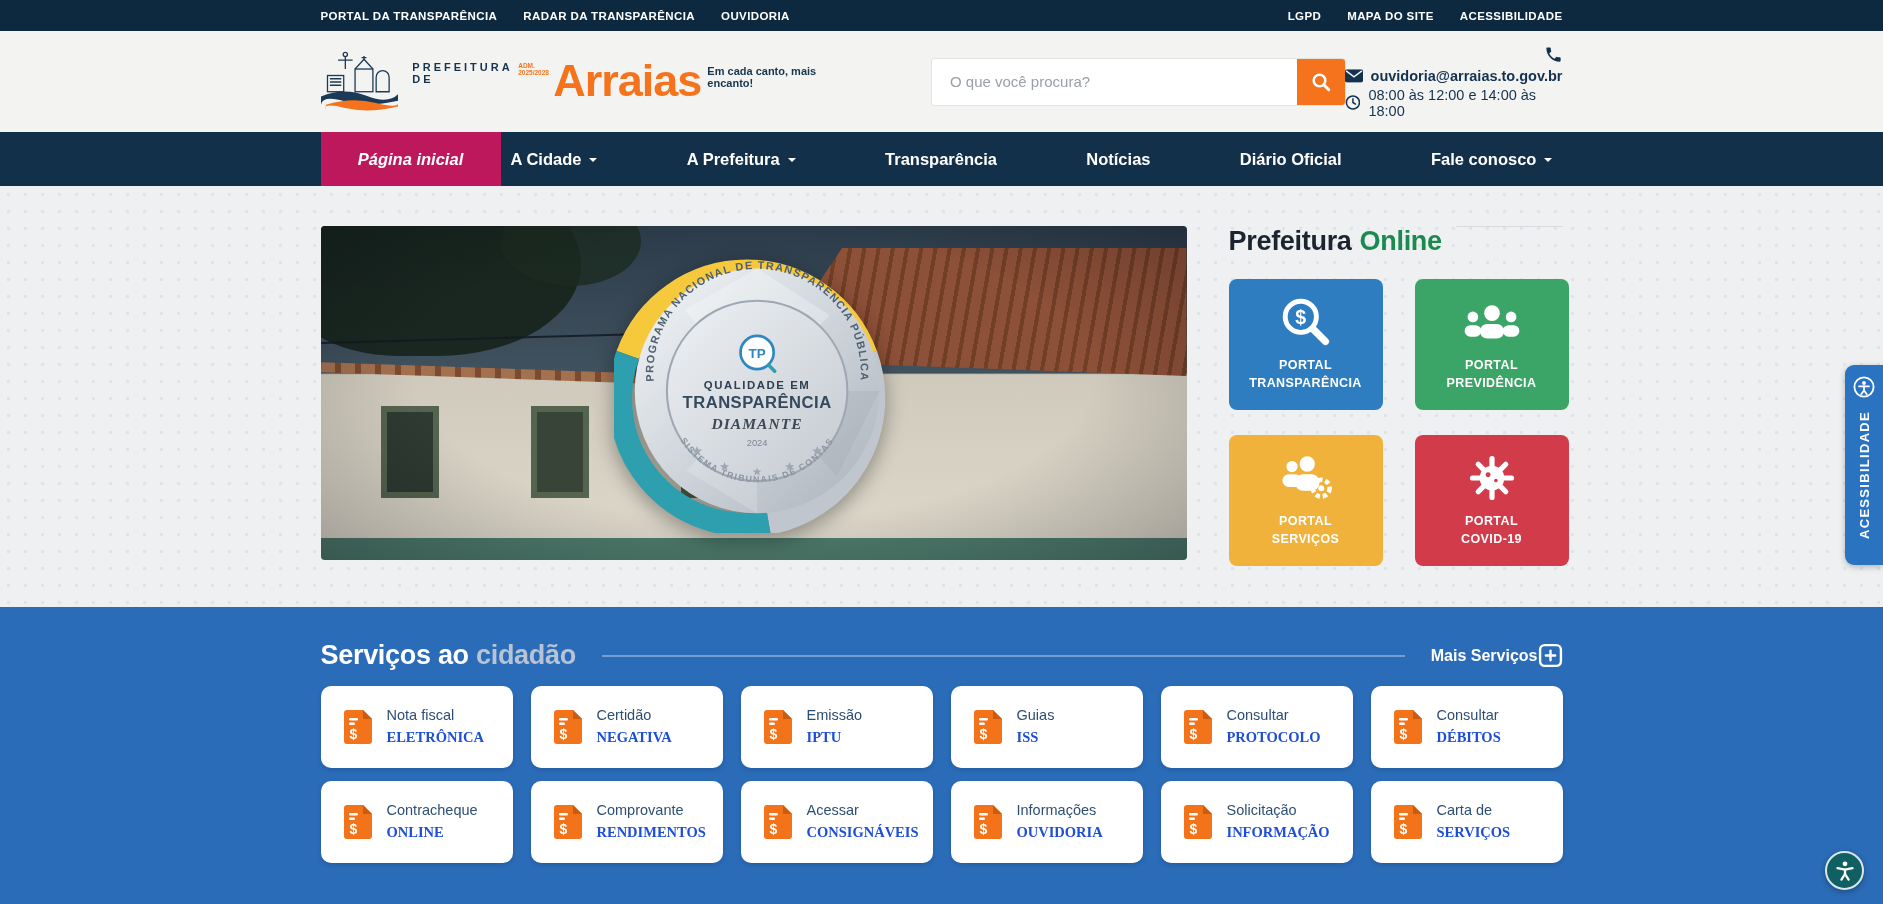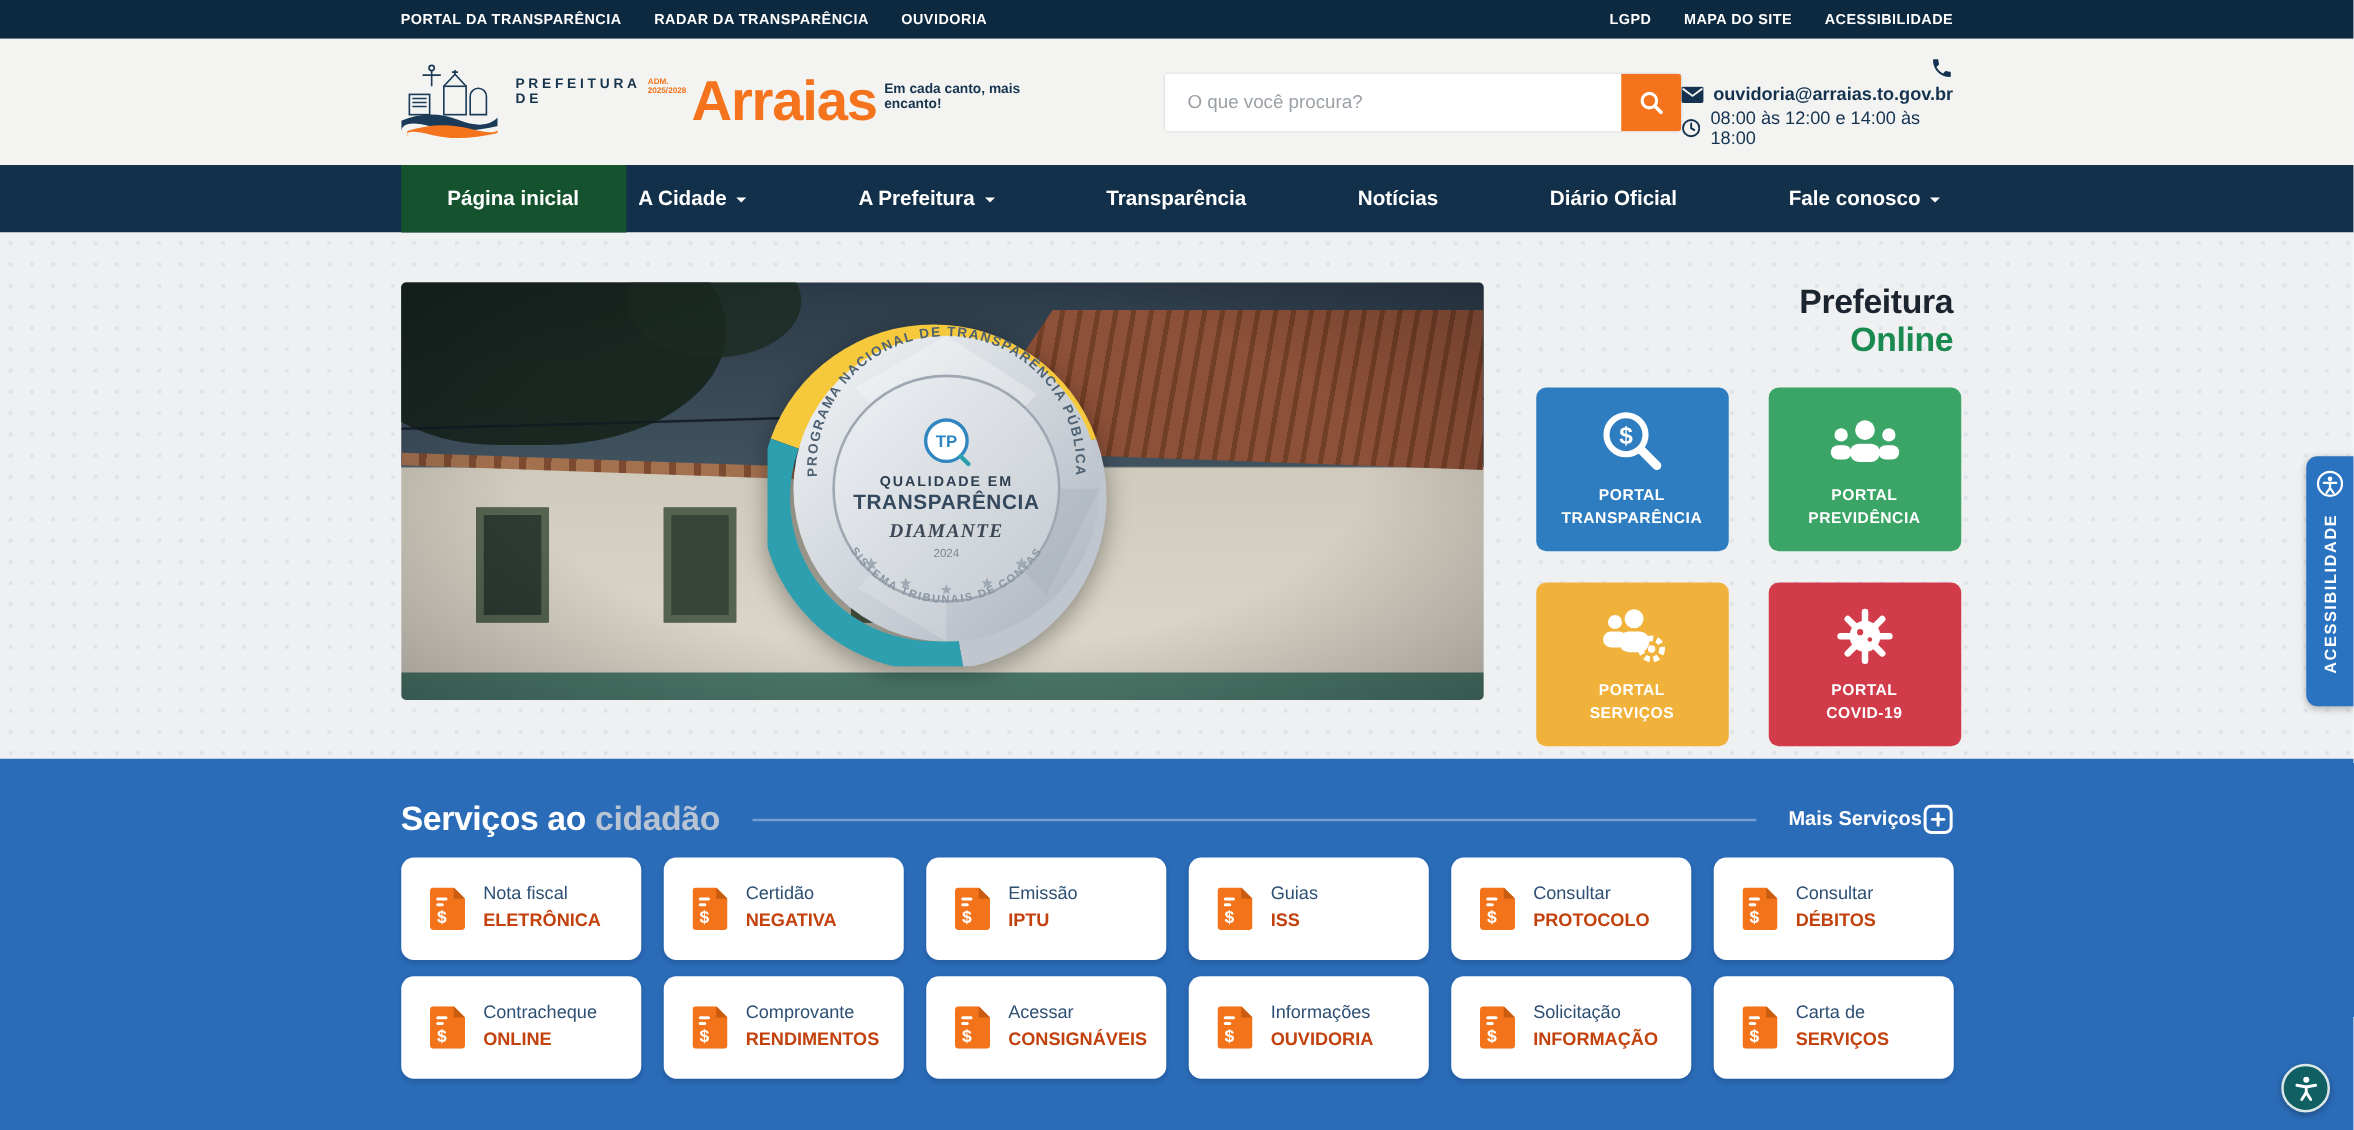--- a/index.html
+++ b/index.html
@@ -31,21 +31,21 @@
 
   .contact { margin-left:auto; display:flex; flex-direction:column; align-items:flex-end; gap:3px; }
   .contact-row { display:flex; align-items:center; gap:8px; font-size:14.5px; color:#14324f; font-weight:600; }
   .contact-row.hours { font-weight:500; }
   .phone-ico { margin-bottom:1px; }
 
   
   .nav { height:54px; background:#13304a; }
   .nav .container { height:100%; display:flex; align-items:stretch; }
   .nav-item { display:flex; align-items:center; gap:8px; color:#ffffff; font-size:16.5px; font-weight:bold; text-decoration:none; cursor:pointer; padding:0 10px; }
-  .nav-item.active { background:#14532d; width:180px; justify-content:center; padding:0; }
+  .nav-item.active { background:#be185d; width:180px; justify-content:center; padding:0;font-style:italic; }
   .nav-rest { flex:1; display:flex; justify-content:space-between; align-items:stretch; }
   .caret { width:0; height:0; border:4.5px solid transparent; border-top-color:#ffffff; margin-top:5px; }
 
   
   .main { height:421px; background-color:#eef0f1;
           background-image:radial-gradient(#e0e3e8 1.6px, transparent 1.9px);
           background-size:17px 17px; }
   .main .container { padding-top:40px; display:flex; }
 
   
@@ -61,42 +61,42 @@
   .h-win { position:absolute; width:58px; height:92px; background:#2e3a32; border:6px solid #55644f; top:180px; }
   .h-win.w1 { left:60px; } .h-win.w2 { left:210px; background:#384438; } .h-win.w3 { left:360px; top:188px; height:84px; }
   .h-base { position:absolute; left:0; bottom:0; width:100%; height:22px; background:#4d7a6b; }
   .h-vig { position:absolute; inset:0; background:radial-gradient(ellipse at 50% 45%, transparent 55%, rgba(0,0,10,.28)); }
 
   
   .medal { position:absolute; left:50%; top:50%; transform:translate(-50%,-50%); filter:drop-shadow(0 6px 10px rgba(0,0,0,.35)); }
 
   
   .rightcol { margin-left:42px; width:334px; flex:none; }
-  .po-title { display:flex; align-items:flex-end; font-size:27px; font-weight:800; color:#1c2430; letter-spacing:-.3px;flex-direction:column; }
+  .po-title { display:flex; align-items:flex-start; font-size:27px; font-weight:800; color:#1c2430; letter-spacing:-.3px; }
   .po-title .accent { color:#1b8a51; margin-left:8px; }
   .po-line { flex:1; height:1px; background:#d7dbe0; margin-left:14px; }
   .tiles { margin-top:22px; display:grid; grid-template-columns:154px 154px; grid-auto-rows:131px; gap:25px 32px; }
   .tile { border-radius:8px; display:flex; flex-direction:column; align-items:center; cursor:pointer; color:#fff; }
   .tile .t-ico { flex:1; display:flex; align-items:center; justify-content:center; padding-top:10px; }
   .tile .t-label { font-size:12.5px; font-weight:800; letter-spacing:.4px; line-height:1.45; text-align:center; margin-bottom:18px; }
   .t-blue { background:#2e7dc1; } .t-green { background:#3aa566; }
   .t-yellow { background:#f0b23a; } .t-red { background:#d23c4a; }
 
   
   .services { height:297px; background:#2b6cb8; }
   .services .container { padding-top:33px; }
   .sv-head { display:flex; align-items:center; }
   .sv-title { font-size:27px; font-weight:800; color:#ffffff; letter-spacing:-.3px; white-space:nowrap; }
   .sv-title .accent { color:#b8c3d4; }
   .sv-line { flex:1; height:2px; background:rgba(255,255,255,.35); margin:0 26px; }
   .sv-more { display:flex; align-items:center; color:#fff; font-size:16px; font-weight:bold; cursor:pointer; white-space:nowrap; }
   .cards { margin-top:15px; display:grid; grid-template-columns:repeat(6,192px); grid-auto-rows:82px; gap:13px 18px; }
   .scard { background:#ffffff; border-radius:10px; display:flex; align-items:center; padding-left:23px; gap:15px; cursor:pointer; box-shadow:0 2px 4px rgba(0,20,60,.18); }
   .scard .l1 { font-size:14.5px; font-weight:500; color:#2d4f74; line-height:1.5; }
-  .scard .l2 { font-size:14.5px; font-weight:bold; color:#c2410c; line-height:1.5; }
+  .scard .l2 { font-size:14.5px; font-weight:bold; color:#1d4ed8; line-height:1.5;font-family:Liberation Serif, serif; }
 
   
   .acc-tab { position:absolute; right:0; top:365px; width:38px; height:200px; background:#2a73c1;
              border-radius:9px 0 0 9px; display:flex; flex-direction:column; align-items:center;
              padding-top:11px; cursor:pointer; box-shadow:0 2px 6px rgba(0,0,0,.25); }
   .acc-tab .vlabel { margin-top:13px; writing-mode:vertical-rl; transform:rotate(180deg);
              color:#fff; font-size:13px; font-weight:bold; letter-spacing:1.3px; }
   .acc-btn { position:absolute; right:19px; bottom:14px; width:39px; height:39px; border-radius:50%;
              background:#0f5f63; border:2px solid #d9e7e6; display:flex; align-items:center; justify-content:center;
              cursor:pointer; box-shadow:0 2px 6px rgba(0,0,0,.3); }

